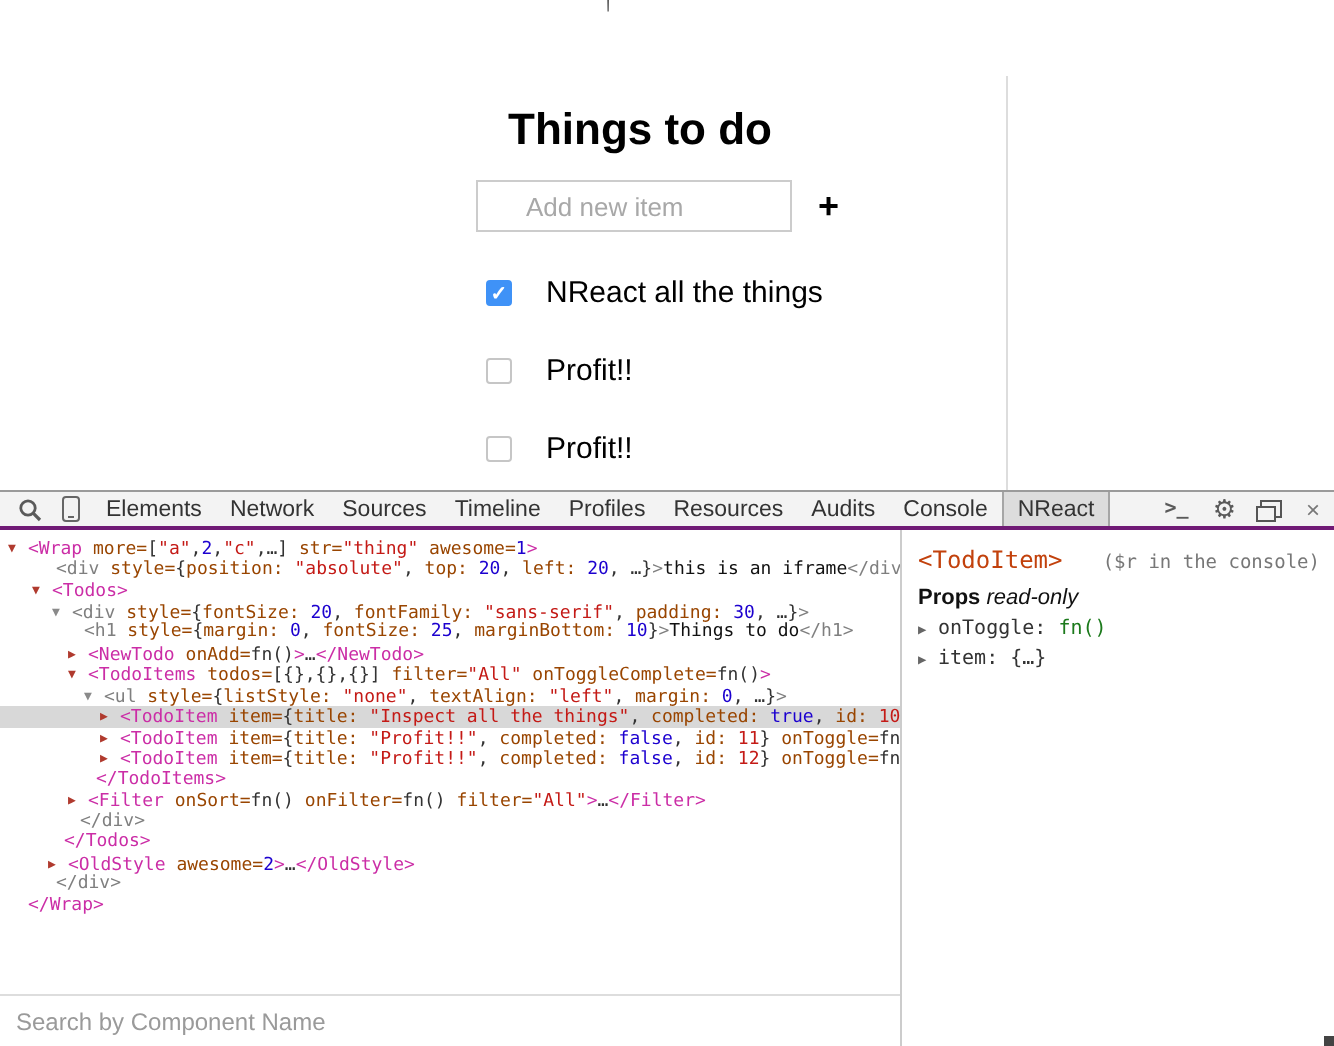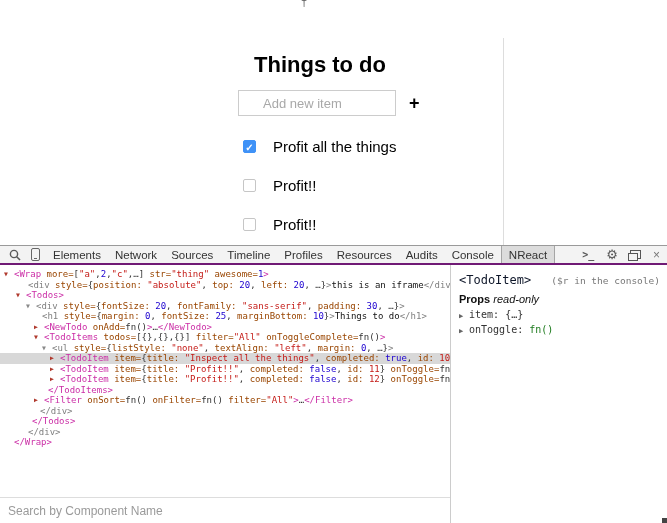--- a/index.html
+++ b/index.html
@@ -67,21 +67,21 @@
   .tk-plain{ color: #333; }
   .tk-text { color: #111; }
 
   .search-bar { position: absolute; left: 0; right: 0; bottom: 0; height: 26px; border-top: 1px solid #ddd; background: #fff; }
   .search-bar input { width: 100%; height: 100%; border: none; outline: none; font-size: 12px;
     padding: 0 8px; color: #333; font-family: "Liberation Sans", sans-serif; }
   .search-bar input::placeholder { color: #9a9a9a; }
 
   .props-panel { position: absolute; top: 0; left: 452px; right: 0; bottom: 0; background: #fff; padding: 8px 7px 0 7px; }
   .props-head { display: flex; justify-content: space-between; align-items: baseline; }
-  .comp-name { font-family: "DejaVu Sans Mono", monospace; font-size: 12px; color: #0f172a; }
+  .comp-name { font-family: "DejaVu Sans Mono", monospace; font-size: 12px; color: #c2410c; }
   .console-hint { font-family: "DejaVu Sans Mono", monospace; font-size: 9.5px; color: #777; }
   .props-title { margin-top: 6px; font-size: 11px; color: #111; }
   .props-title b { font-weight: bold; }
   .props-title i { font-style: italic; }
   .prop-row { margin-top: 4px; font-family: "DejaVu Sans Mono", monospace; font-size: 10px; color: #333; }
   .prop-row .p-arrow { display: inline-block; width: 10px; font-size: 7px; color: #666; }
   .prop-val.fn { color: #1c7a1c; }
   .corner-grip { position: absolute; right: 0; bottom: 0; width: 5px; height: 5px; background: #444; }
 </style>
 </head>
@@ -97,21 +97,21 @@
       <h1 class="todo-title">Things to do</h1>
 
       <div class="input-row">
         <input class="add-input" type="text" placeholder="Add new item" style="">
         <span class="plus-btn">+</span>
       </div>
 
       <div class="todo-list">
           <div class="todo-row">
             <span class="cbx checked">✓</span>
-            <span class="todo-label">Profit all the things</span>
+            <span class="todo-label">NReact all the things</span>
           </div>
           <div class="todo-row">
             <span class="cbx unchecked"></span>
             <span class="todo-label">Profit!!</span>
           </div>
           <div class="todo-row">
             <span class="cbx unchecked"></span>
             <span class="todo-label">Profit!!</span>
           </div>
         </div>
@@ -159,39 +159,40 @@
             <div class="tree-row" style="padding-left: 34px;"><span class="arrow comp-a">▶</span><span class="tk-comp">&lt;NewTodo</span><span class="tk-attr"> onAdd=</span><span class="tk-plain">fn()</span><span class="tk-comp">&gt;</span><span class="tk-plain">…</span><span class="tk-comp">&lt;/NewTodo&gt;</span></div>
             <div class="tree-row" style="padding-left: 34px;"><span class="arrow comp-a">▼</span><span class="tk-comp">&lt;TodoItems</span><span class="tk-attr"> todos=</span><span class="tk-plain">[{},{},{}]</span><span class="tk-attr"> filter=</span><span class="tk-str">"All"</span><span class="tk-attr"> onToggleComplete=</span><span class="tk-plain">fn()</span><span class="tk-comp">&gt;</span></div>
             <div class="tree-row" style="padding-left: 42px;"><span class="arrow host-a">▼</span><span class="tk-host">&lt;ul</span><span class="tk-attr"> style=</span><span class="tk-plain">{</span><span class="tk-attr">listStyle:</span><span class="tk-str"> "none"</span><span class="tk-plain">,</span><span class="tk-attr"> textAlign:</span><span class="tk-str"> "left"</span><span class="tk-plain">,</span><span class="tk-attr"> margin:</span><span class="tk-num"> 0</span><span class="tk-plain">, …}</span><span class="tk-host">&gt;</span></div>
             <div class="tree-row selected" style="padding-left: 50px;"><span class="arrow comp-a">▶</span><span class="tk-comp">&lt;TodoItem</span><span class="tk-attr"> item=</span><span class="tk-plain">{</span><span class="tk-attr">title:</span><span class="tk-str"> "Inspect all the things"</span><span class="tk-plain">,</span><span class="tk-attr"> completed:</span><span class="tk-bool"> true</span><span class="tk-plain">,</span><span class="tk-attr"> id:</span><span class="tk-id"> 10</span></div>
             <div class="tree-row" style="padding-left: 50px;"><span class="arrow comp-a">▶</span><span class="tk-comp">&lt;TodoItem</span><span class="tk-attr"> item=</span><span class="tk-plain">{</span><span class="tk-attr">title:</span><span class="tk-str"> "Profit!!"</span><span class="tk-plain">,</span><span class="tk-attr"> completed:</span><span class="tk-bool"> false</span><span class="tk-plain">,</span><span class="tk-attr"> id:</span><span class="tk-id"> 11</span><span class="tk-plain">}</span><span class="tk-attr"> onToggle=</span><span class="tk-plain">fn()</span></div>
             <div class="tree-row" style="padding-left: 50px;"><span class="arrow comp-a">▶</span><span class="tk-comp">&lt;TodoItem</span><span class="tk-attr"> item=</span><span class="tk-plain">{</span><span class="tk-attr">title:</span><span class="tk-str"> "Profit!!"</span><span class="tk-plain">,</span><span class="tk-attr"> completed:</span><span class="tk-bool"> false</span><span class="tk-plain">,</span><span class="tk-attr"> id:</span><span class="tk-id"> 12</span><span class="tk-plain">}</span><span class="tk-attr"> onToggle=</span><span class="tk-plain">fn()</span></div>
             <div class="tree-row" style="padding-left: 48px;"><span class="tk-comp">&lt;/TodoItems&gt;</span></div>
             <div class="tree-row" style="padding-left: 34px;"><span class="arrow comp-a">▶</span><span class="tk-comp">&lt;Filter</span><span class="tk-attr"> onSort=</span><span class="tk-plain">fn()</span><span class="tk-attr"> onFilter=</span><span class="tk-plain">fn()</span><span class="tk-attr"> filter=</span><span class="tk-str">"All"</span><span class="tk-comp">&gt;</span><span class="tk-plain">…</span><span class="tk-comp">&lt;/Filter&gt;</span></div>
             <div class="tree-row" style="padding-left: 40px;"><span class="tk-host">&lt;/div&gt;</span></div>
             <div class="tree-row" style="padding-left: 32px;"><span class="tk-comp">&lt;/Todos&gt;</span></div>
+            <div class="tree-row" style="padding-left: 24px;"><span class="arrow comp-a">▶</span><span class="tk-comp">&lt;OldStyle</span><span class="tk-attr"> awesome=</span><span class="tk-num">2</span><span class="tk-comp">&gt;</span><span class="tk-plain">…</span><span class="tk-comp">&lt;/OldStyle&gt;</span></div>
             <div class="tree-row" style="padding-left: 28px;"><span class="tk-host">&lt;/div&gt;</span></div>
             <div class="tree-row" style="padding-left: 14px;"><span class="tk-comp">&lt;/Wrap&gt;</span></div>
           </div>
         <div class="search-bar">
           <input type="text" placeholder="Search by Component Name" style="">
         </div>
       </div>
 
       <div class="props-panel">
         <div class="props-head">
           <span class="comp-name">&lt;TodoItem&gt;</span>
           <span class="console-hint">($r in the console)</span>
         </div>
         <div class="props-title">
           <b>Props</b>
           <i>read-only</i>
         </div>
         <div id="props-list">
+            <div class="prop-row"><span class="p-arrow">▶</span><span>onToggle: </span><span class="prop-val fn">fn()</span></div>
             <div class="prop-row"><span class="p-arrow">▶</span><span>item: </span><span class="prop-val plain">{…}</span></div>
-            <div class="prop-row"><span class="p-arrow">▶</span><span>onToggle: </span><span class="prop-val fn">fn()</span></div>
           </div>
       </div>
     </div>
 
     <div class="corner-grip"></div>
   </div>
 </div>
 
 </body></html>

